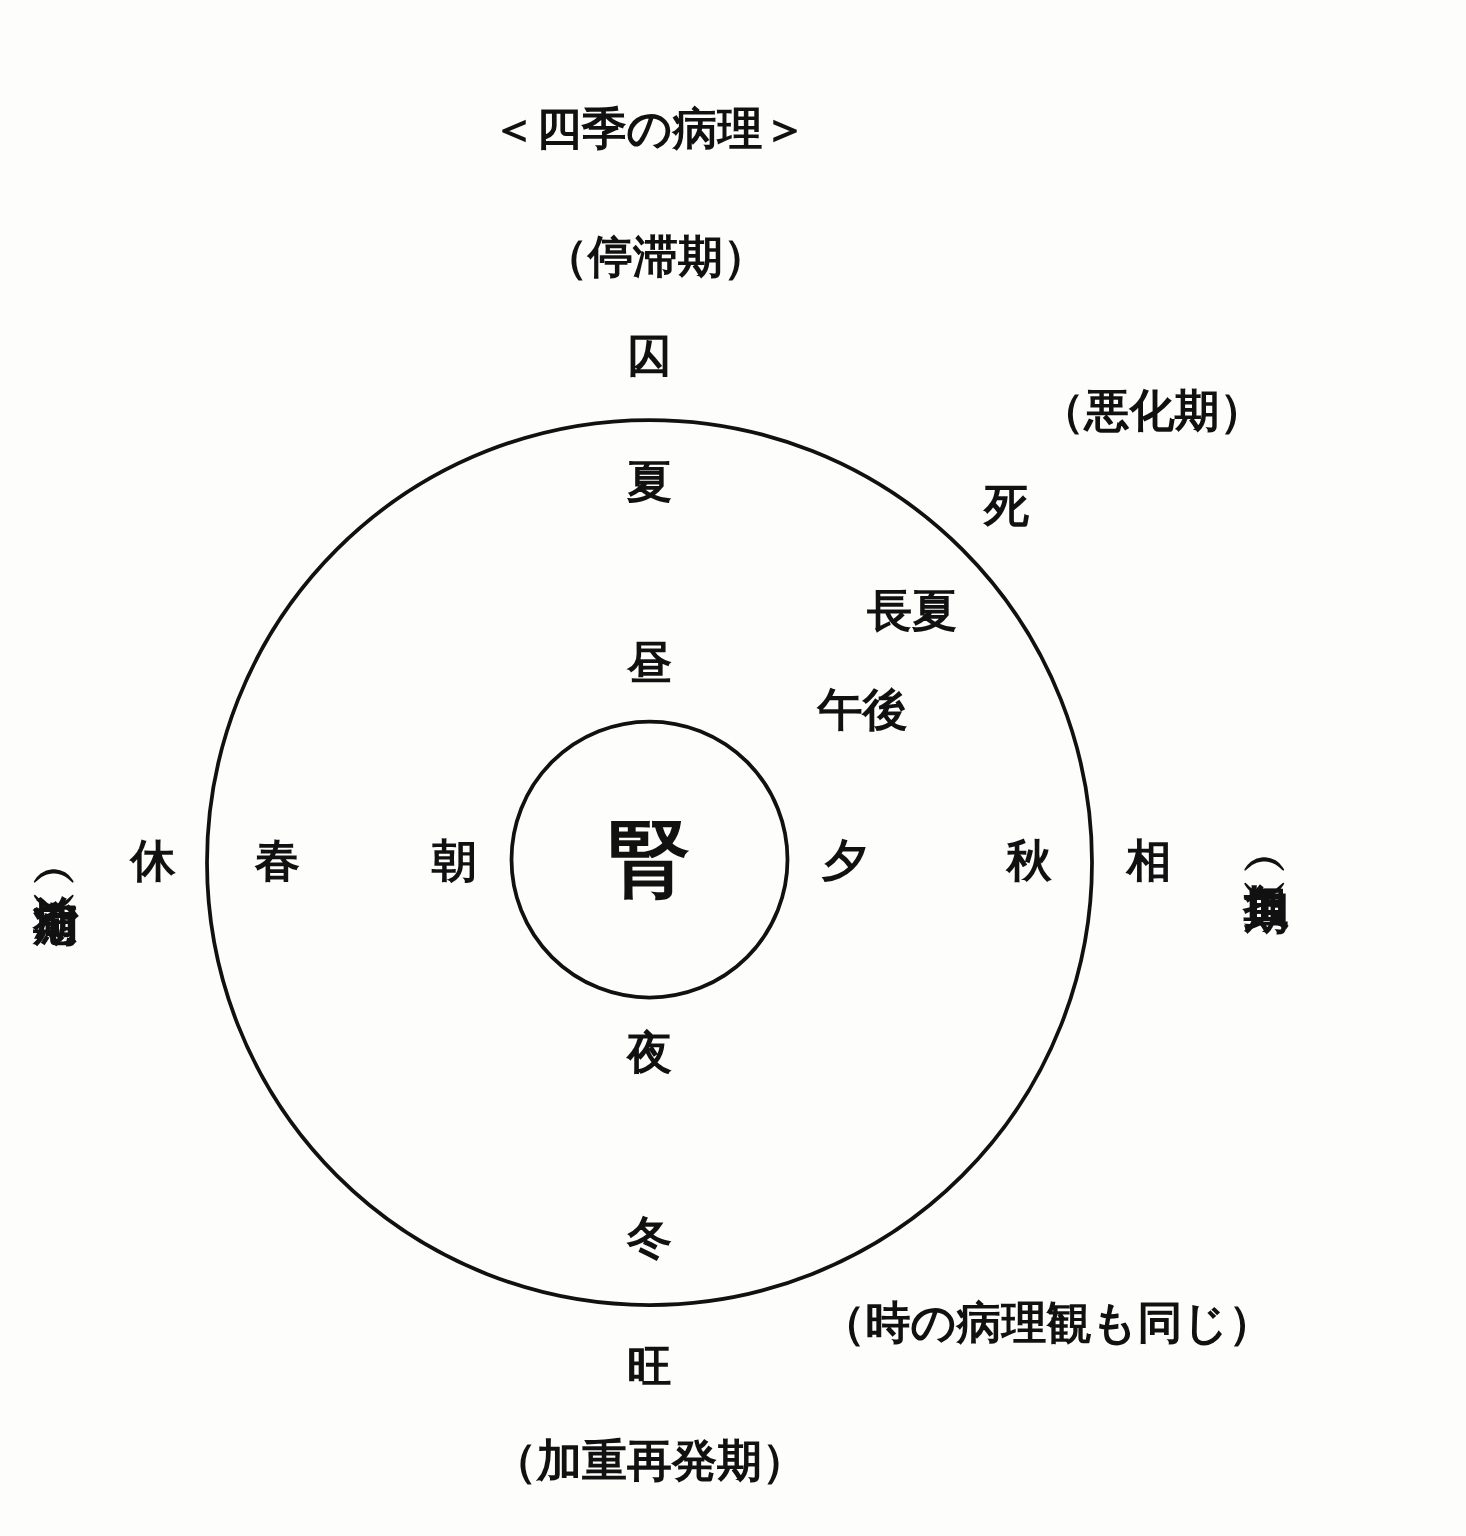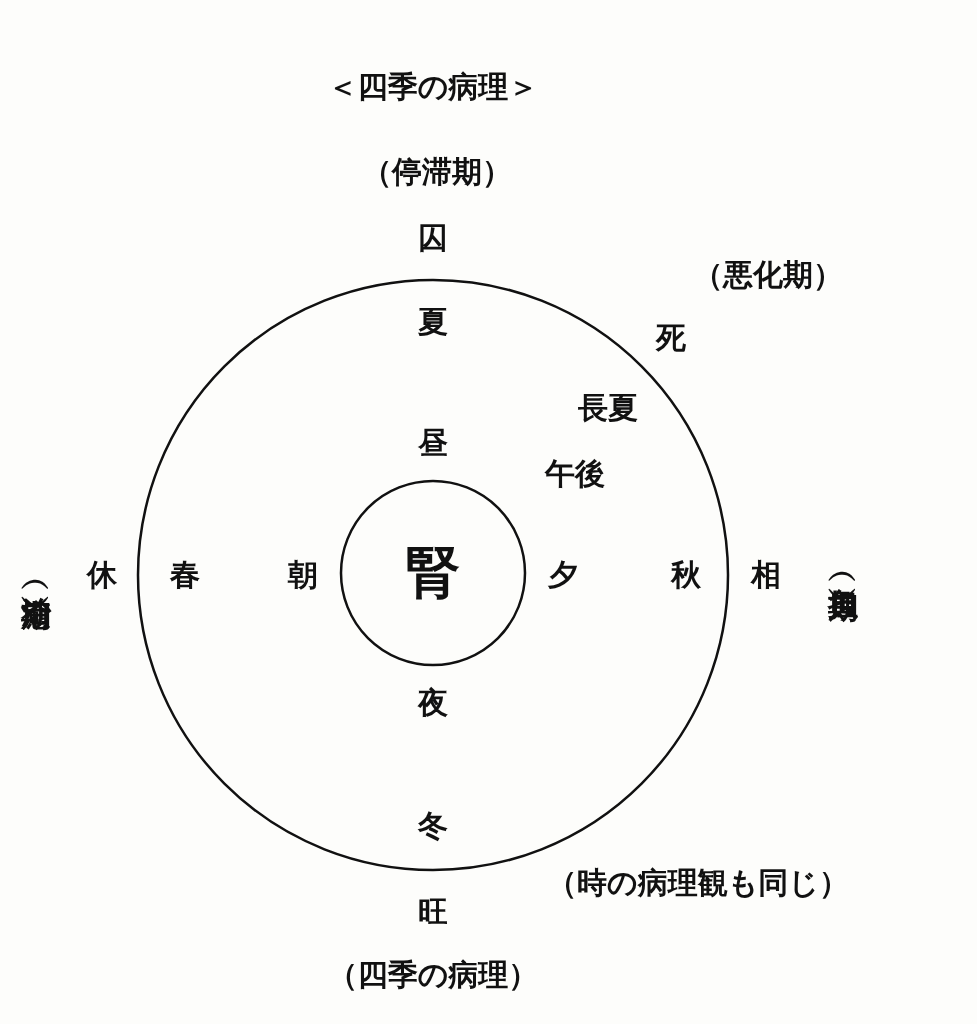--- a/index.html
+++ b/index.html
@@ -39,13 +39,13 @@
 <div class="lbl" style="left:686px;top:575px;">秋</div>
 <div class="lbl" style="left:766px;top:575px;">相</div>
 
 <div class="lbl vert" style="left:36px;top:575px;">（治癒期）</div>
 <div class="lbl vert" style="left:843px;top:567px;">（負担期）</div>
 
 <div class="lbl" style="left:433px;top:703px;">夜</div>
 <div class="lbl" style="left:433px;top:826px;">冬</div>
 <div class="lbl" style="left:433px;top:912px;">旺</div>
 <div class="lbl" style="left:698px;top:883px;">（時の病理観も同じ）</div>
-<div class="lbl" style="left:433px;top:975px;">（四季の病理）</div>
+<div class="lbl" style="left:433px;top:975px;">（加重再発期）</div>
 
 </body></html>

